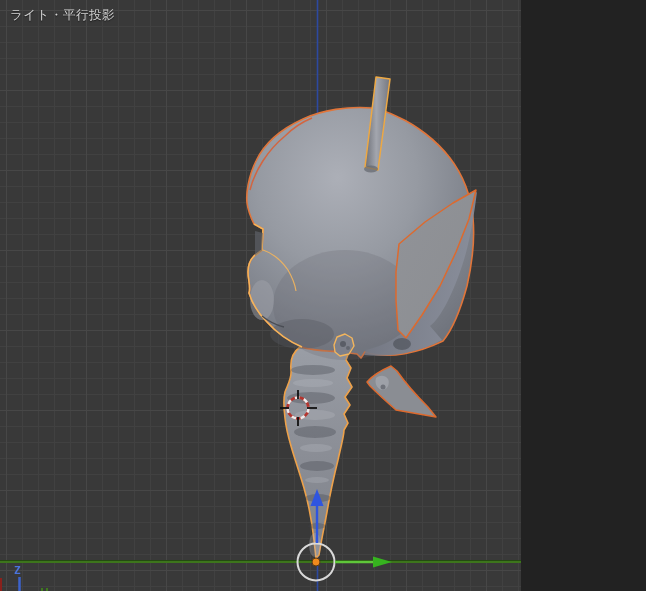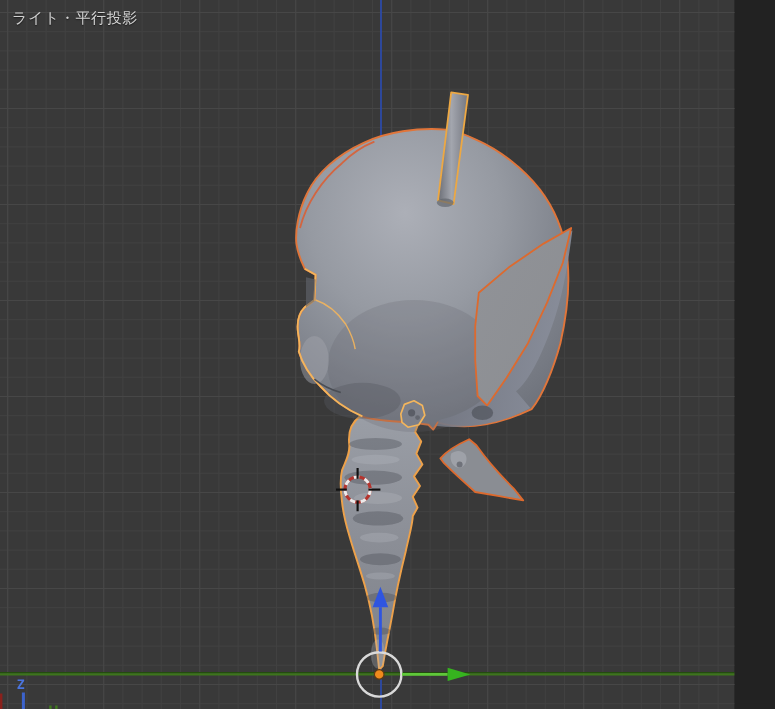--- a/index.html
+++ b/index.html
@@ -1,18 +1,18 @@
 <!DOCTYPE html>
 <html style="--bg: #393939; --grid-minor: #414141; --grid-major: #474747; --label-text: #d2d2d2; --axis-y: #3d751c; --axis-y-dark: #234c0e; --axis-z: #2d49a0; --arrow-y: #36b31f; --arrow-y-stem: #5fc73a; --arrow-z: #2f55e0; --gizmo-circle: #d9d9d9; --origin-orange: #ef8a1d; --origin-rim: #5a3a14; --cursor-red: #b5342e; --cursor-white: #ebebeb; --cursor-black: #111111; --outline: #e0753a; --outline-soft: #f3b55c; --outline-red: #d95f35; --outline-deep: #dd6a2e; --antenna-outline: #eda843; --body-outline: #eda14a; --model-light: #acafb7; --model-mid: #8b8e96; --model-dark: #70747d; --blade-grey: #8b8d91; --z-label: #4a74dd; --mini-axis-blue: #3c63cc; --mini-axis-red: #8a211c; --mini-axis-green: #3f7a1e;"><head>
 <meta charset="utf-8">
 <style>
   html,body{margin:0;padding:0;background:#222;}
   #viewport{
     position:relative;
-    width:612px;height:591px;
+    width:521px;height:591px;
     overflow:hidden;
     background-color:var(--bg,#393939);
     background-image:
       linear-gradient(var(--grid-major,#474747) 1px, transparent 1px),
       linear-gradient(90deg, var(--grid-major,#474747) 1px, transparent 1px),
       linear-gradient(var(--grid-minor,#414141) 1px, transparent 1px),
       linear-gradient(90deg, var(--grid-minor,#414141) 1px, transparent 1px);
     background-size:80px 80px,80px 80px,16px 16px,16px 16px;
     background-position:6px 10px,6px 10px,6px 10px,6px 10px;
     font-family:"DejaVu Sans","Liberation Sans",sans-serif;

